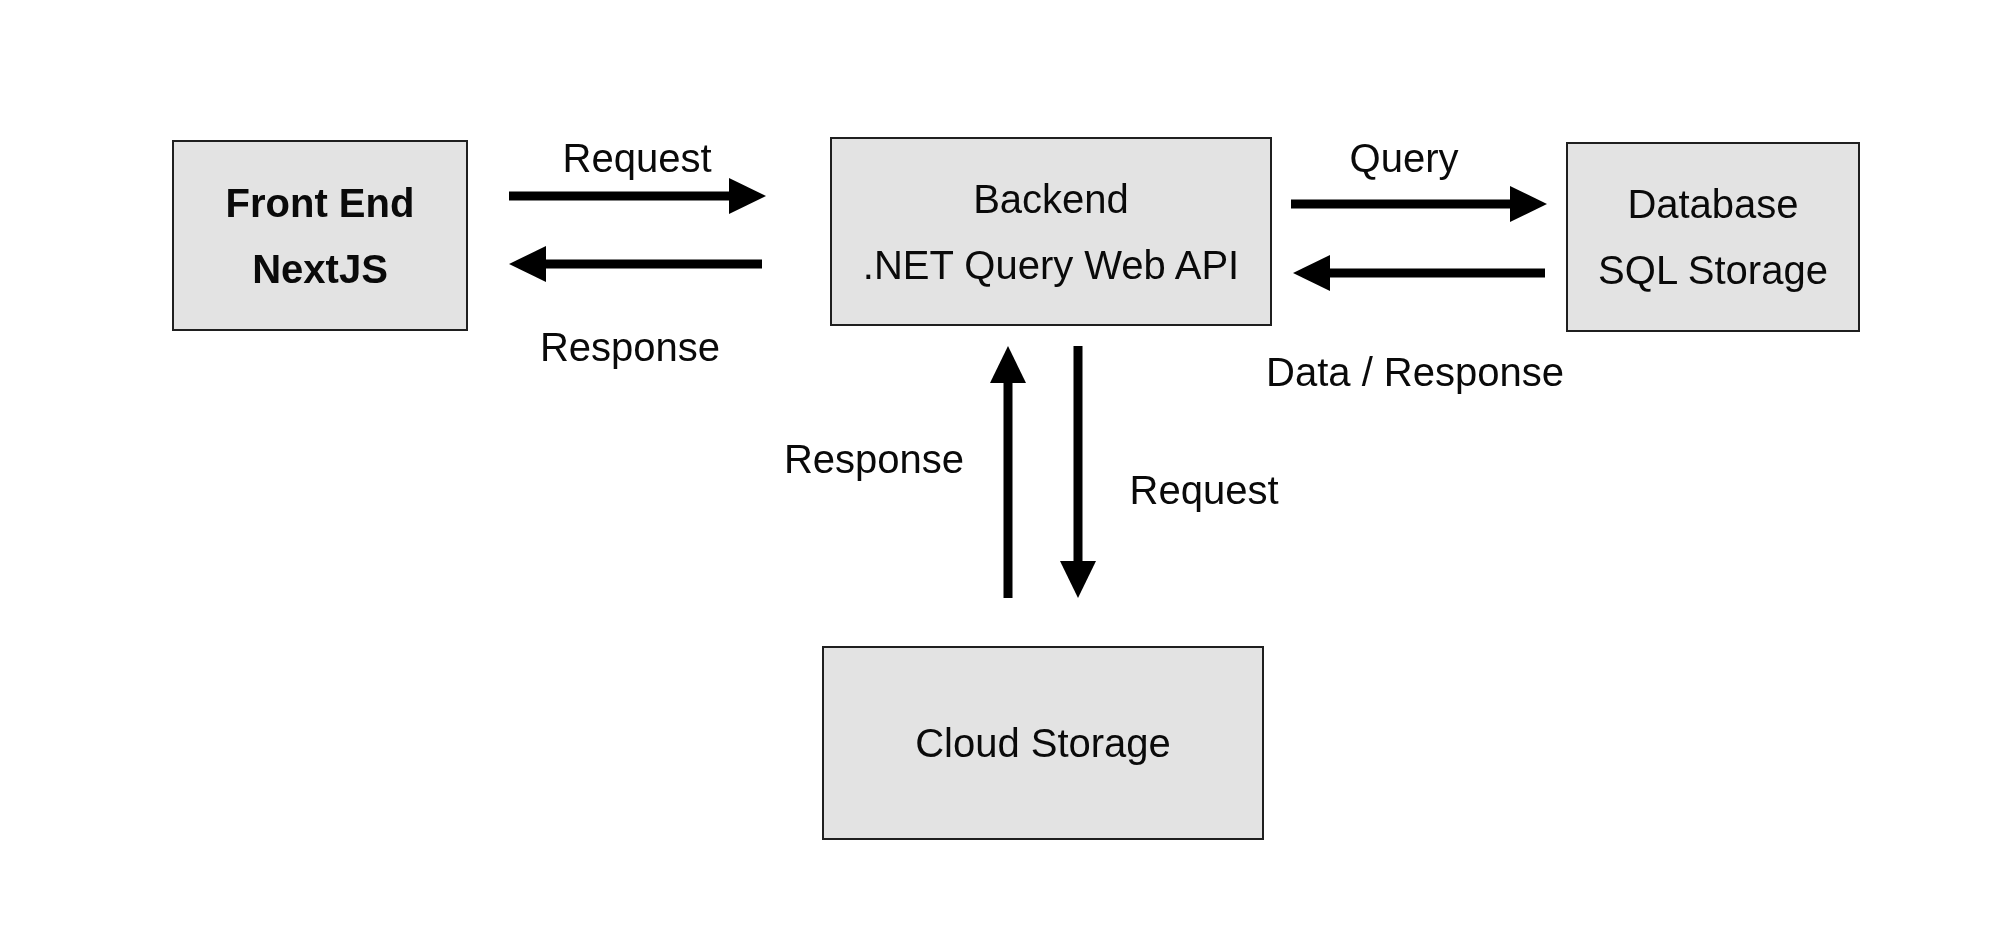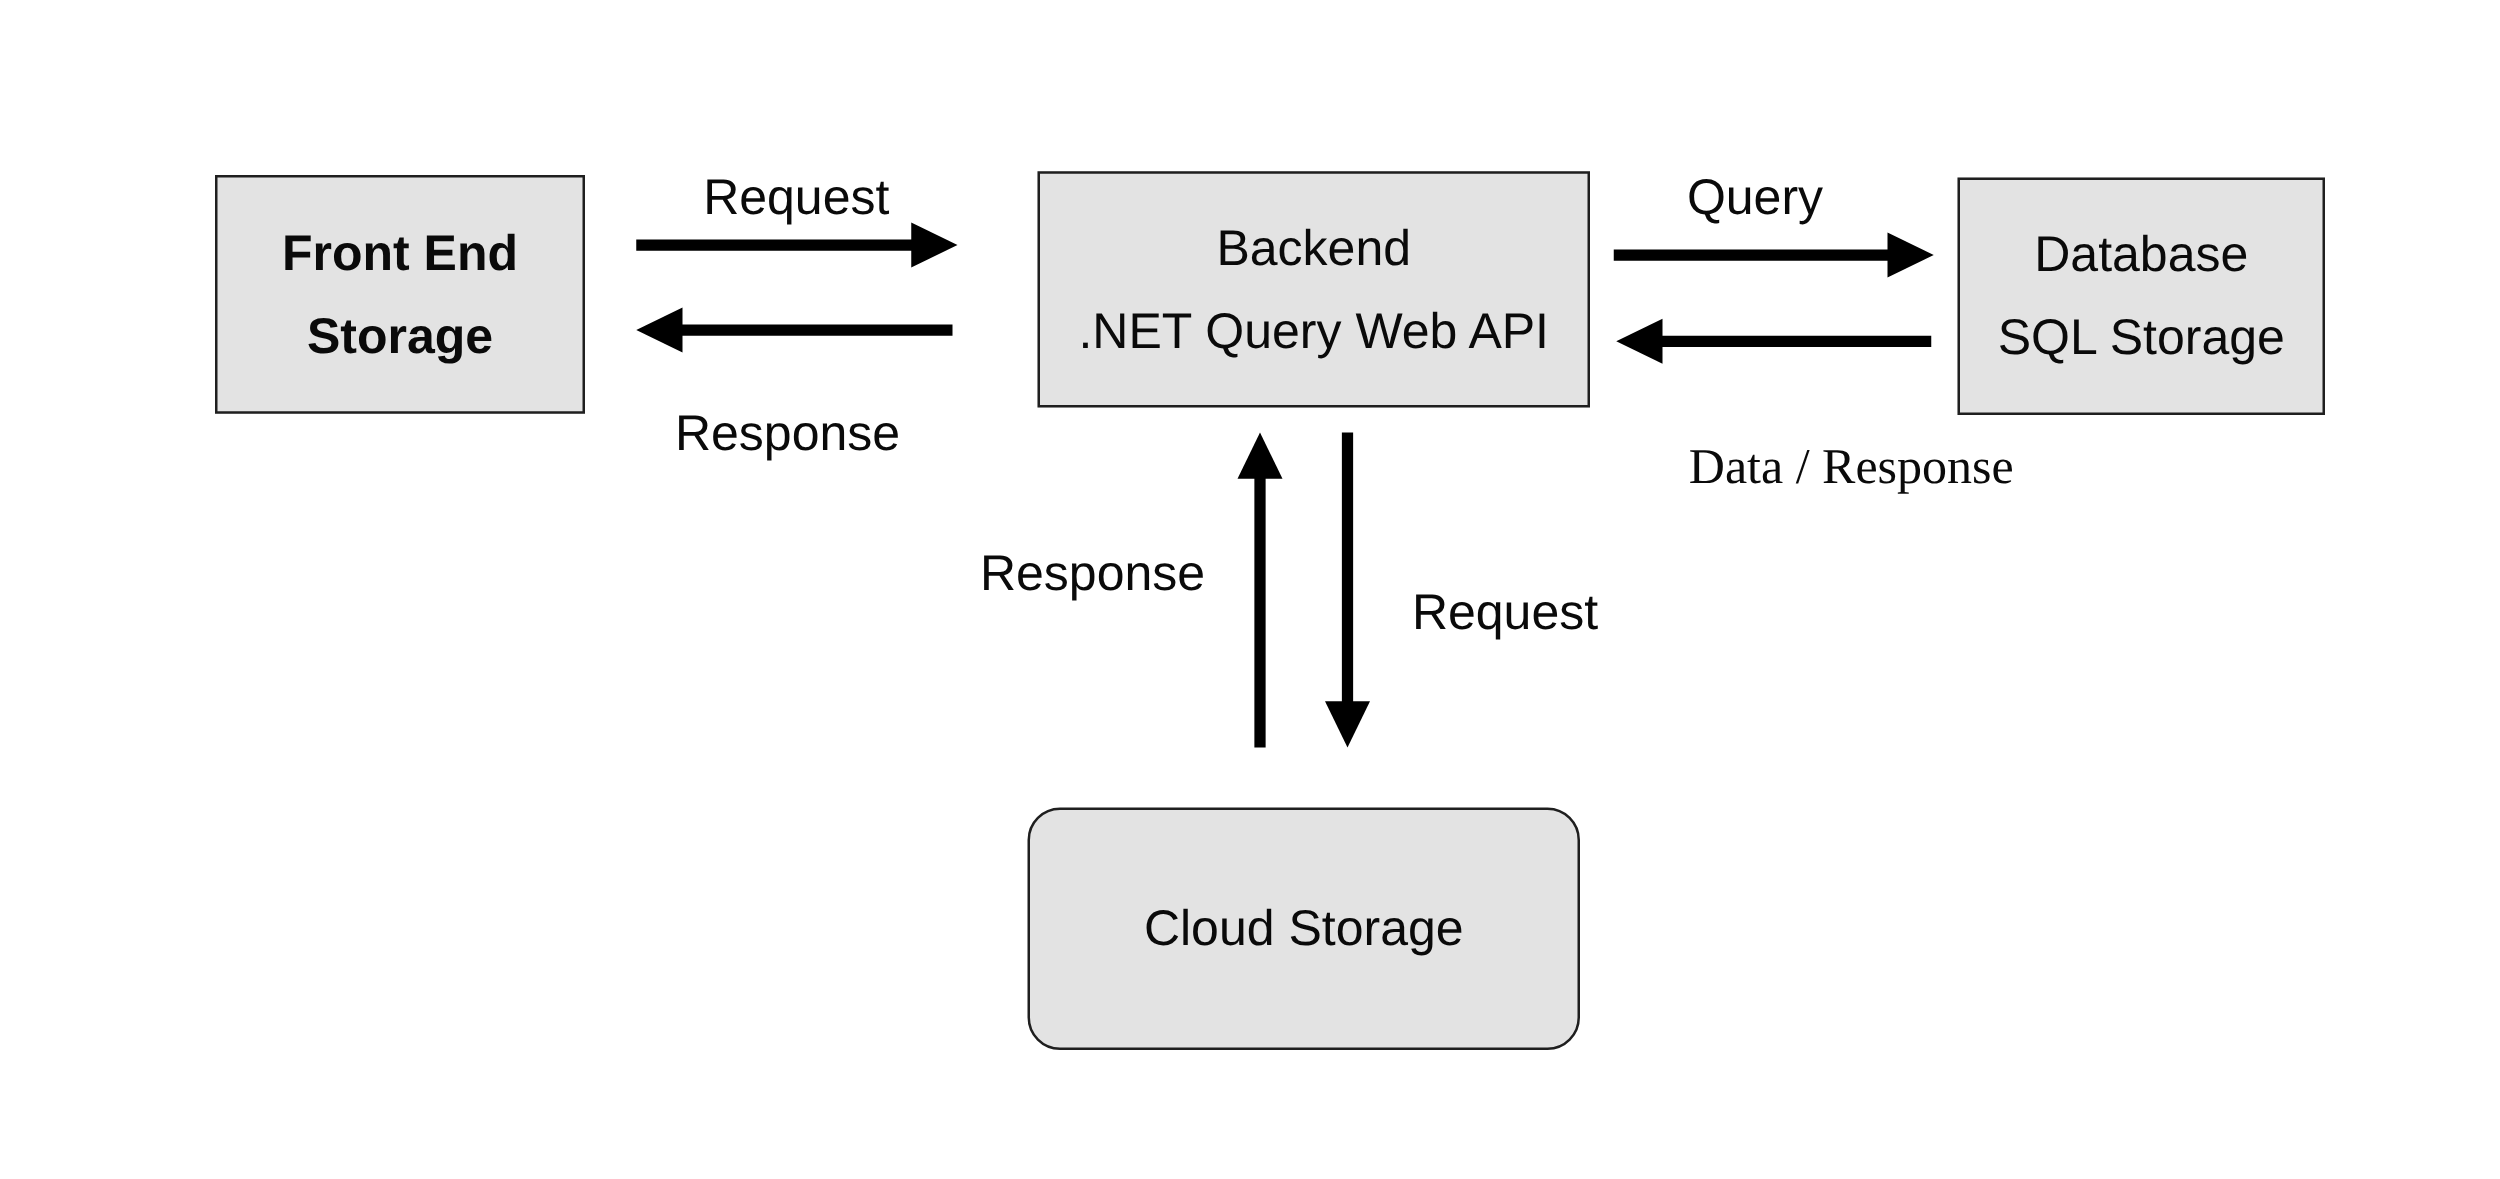--- a/index.html
+++ b/index.html
@@ -34,33 +34,33 @@
     align-items: center;
     justify-content: center;
     font-size: 40px;
     line-height: 1.65;
     text-align: center;
     white-space: nowrap;
   }
   #node-frontend  { left: 172px;  top: 140px; width: 296px; height: 191px; font-weight: bold; }
   #node-backend   { left: 814px;  top: 137px; width: 442px; height: 189px; margin-left: 16px; }
   #node-database  { left: 1566px; top: 142px; width: 294px; height: 190px; text-align: center; }
-  #node-cloud     { left: 822px;  top: 646px; width: 442px; height: 194px; border-radius: 26px; }
+  #node-cloud     { left: 822px;  top: 646px; width: 442px; height: 194px; }
   .edge-label {
     position: absolute;
     font-size: 40px;
     line-height: 1.38;
     color: var(--text);
     transform: translateX(-50%);
     white-space: nowrap;
   }
   #label-request-top   { left: 637px;  top: 131px; }
   #label-response-top  { left: 630px;  top: 320px; }
   #label-query         { left: 1404px; top: 131px; }
-  #label-data-response { left: 1481px; top: 345px; font-family: Liberation Serif, serif; }
+  #label-data-response { left: 1415px; top: 345px; }
   #label-response-url  { left: 874px;  top: 432px; }
   #label-request-vert  { left: 1204px; top: 463px; }
   svg line    { stroke: var(--arrow); stroke-width: 9; }
   svg polygon { fill: var(--arrow); }
 </style>
 </head>
 <body>
 
 <div class="canvas">
 
@@ -92,21 +92,21 @@
     </g>
 
     <g>
       <line x1="1078" y1="346" x2="1078" y2="568"></line>
       <polygon points="1078,598 1060,561 1096,561"></polygon>
     </g>
   </svg>
 
   <div class="node" id="node-frontend">
     <span>Front End</span>
-    <span>Storage</span>
+    <span>NextJS</span>
   </div>
 
   <div class="node" id="node-backend">
     <span>Backend</span>
     <span>.NET Query Web API</span>
   </div>
 
   <div class="node" id="node-database">
     <span>Database</span>
     <span>SQL Storage</span>

